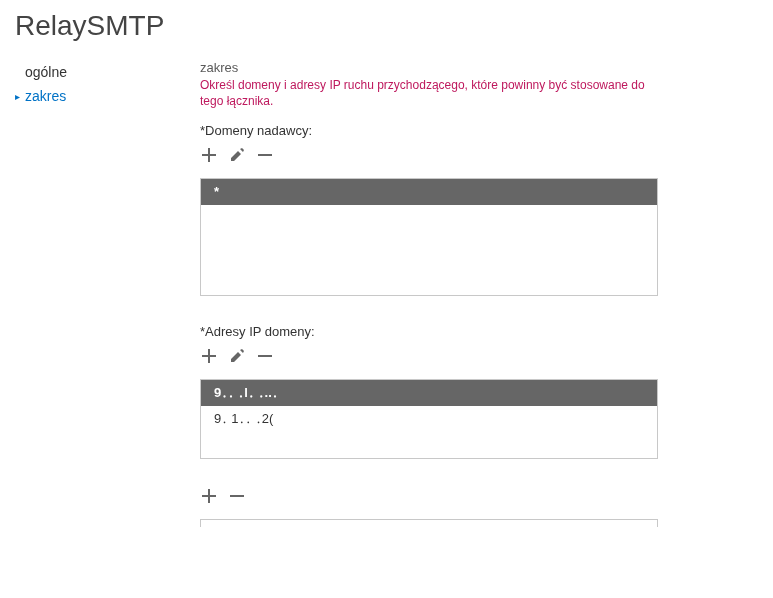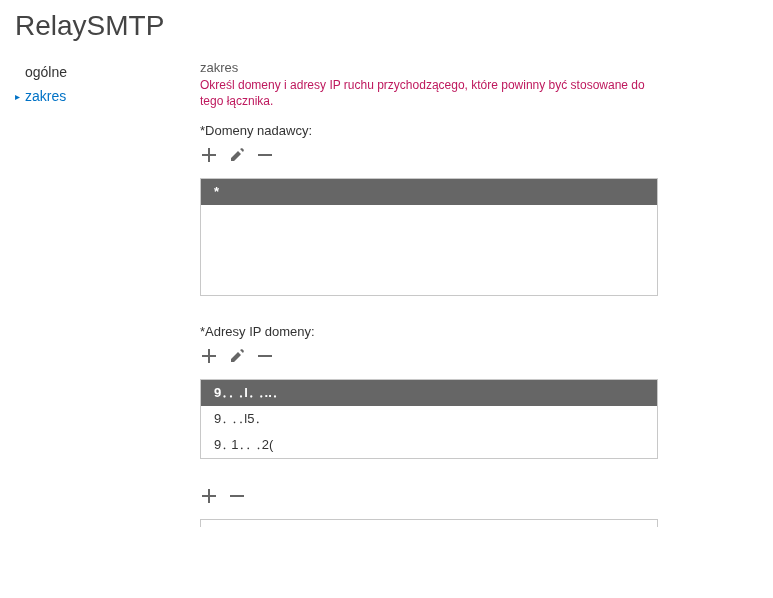--- a/index.html
+++ b/index.html
@@ -182,21 +182,20 @@
             </svg>
         </div>
         <div class="toolbar-btn">
           <svg width="16" height="16" viewBox="0 0 16 16">
               <rect x="1" y="7" width="14" height="2" fill="#666"></rect>
             </svg>
         </div>
       </div>
       <div class="listbox ips">
         <div class="list-item selected">9․․ ․l․  ․..․</div>
-        <div class="list-item unselected">9․  ․․l5․</div>
         <div class="list-item unselected">9․   1․․  ․2(</div>
       </div>
 
       <div class="toolbar">
         <div class="toolbar-btn">
           <svg width="16" height="16" viewBox="0 0 16 16">
               <path d="M7 1h2v6h6v2H9v6H7V9H1V7h6V1z" fill="#666"></path>
             </svg>
         </div>
         <div class="toolbar-btn">

